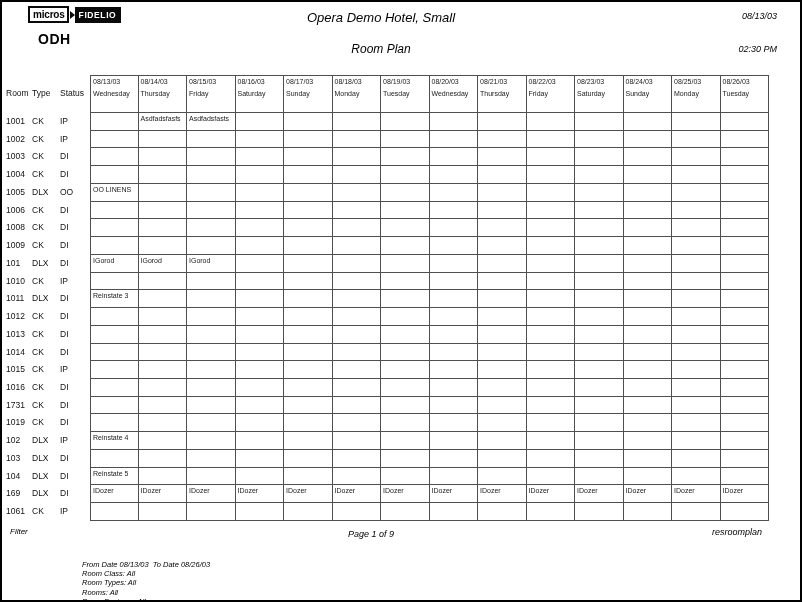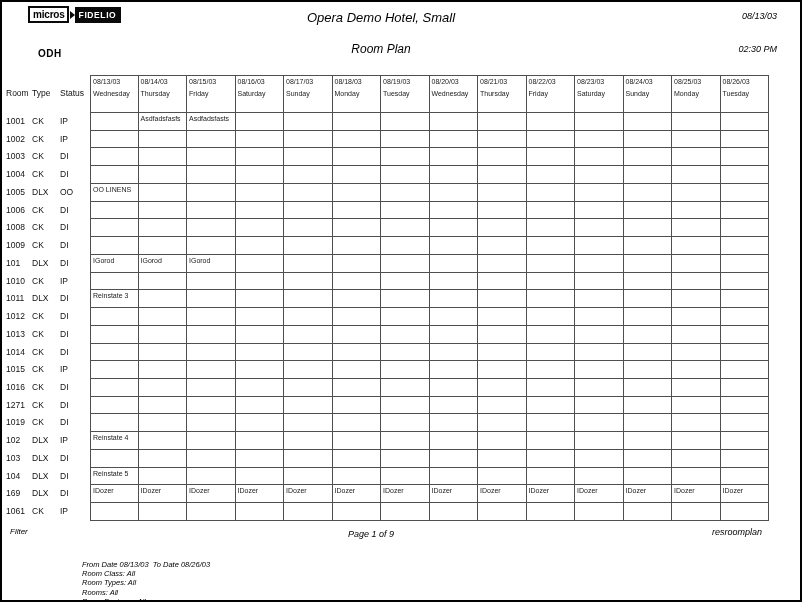--- a/index.html
+++ b/index.html
@@ -11,21 +11,21 @@
   .frame{position:absolute;inset:0;border:2px solid #000;pointer-events:none;}
 
   
   .logo{position:absolute;left:28px;top:6px;display:flex;align-items:center;}
   .logo-micros{display:flex;align-items:center;height:12px;background:#fff;border:2px solid #0a0a0a;
     font-weight:bold;font-size:10px;padding:0 2px 1px 3px;letter-spacing:-0.2px;}
   .logo-arrow{width:0;height:0;border-left:5px solid #0a0a0a;border-top:4px solid transparent;
     border-bottom:4px solid transparent;margin-left:1px;}
   .logo-fidelio{display:flex;align-items:center;height:16px;background:#0a0a0a;color:#fff;
     font-weight:bold;font-size:8.5px;letter-spacing:0.6px;padding:0 5px 0 4px;}
-  .hotel-code{position:absolute;left:38px;top:48px;font-weight:bold;font-size:10px;letter-spacing:0.5px;}
+  .hotel-code{position:absolute;left:38px;top:31px;font-weight:bold;font-size:14px;letter-spacing:0.5px;}
   .report-title{position:absolute;left:0;right:40px;top:10px;text-align:center;font-style:italic;font-size:13px;}
   .report-subtitle{position:absolute;left:0;right:40px;top:42px;text-align:center;font-style:italic;font-size:12px;}
   .print-date{position:absolute;right:25px;top:11px;font-style:italic;font-size:9px;}
   .print-time{position:absolute;right:25px;top:44px;font-style:italic;font-size:9px;}
 
   
   #room-grid{position:absolute;left:6px;top:75px;display:grid;
     grid-template-columns:26px 28px 30px repeat(14,48.5px);
     grid-template-rows:38px repeat(23,17.74px);}
   .lh{font-size:8.5px;padding-top:13px;color:#111;}
@@ -385,21 +385,21 @@
     <div class="dc"></div>
     <div class="dc"></div>
     <div class="dc"></div>
     <div class="dc"></div>
     <div class="dc"></div>
     <div class="dc"></div>
     <div class="dc"></div>
     <div class="dc"></div>
     <div class="dc"></div>
     <div class="dc"></div>
-    <div class="rl">1271</div>
+    <div class="rl">1731</div>
     <div class="rl">CK</div>
     <div class="rl">DI</div>
     <div class="dc first"></div>
     <div class="dc"></div>
     <div class="dc"></div>
     <div class="dc"></div>
     <div class="dc"></div>
     <div class="dc"></div>
     <div class="dc"></div>
     <div class="dc"></div>

